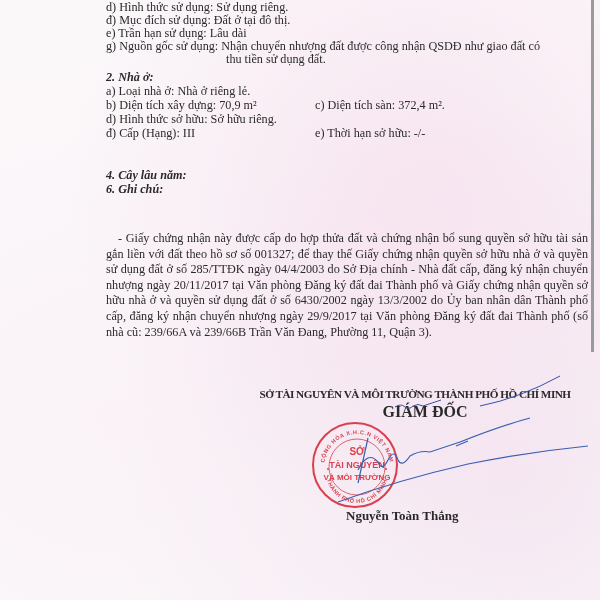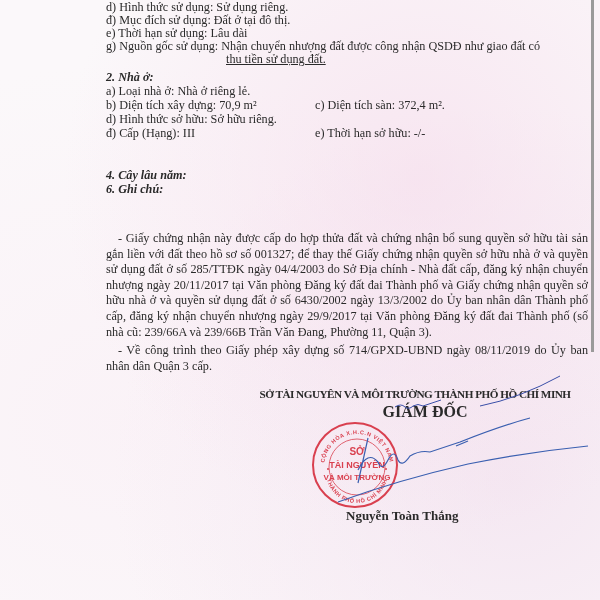--- a/index.html
+++ b/index.html
@@ -44,38 +44,37 @@
   .signer { position:absolute; left:346px; top:508px; font-weight:bold; font-size:13px; }
 </style>
 </head>
 <body>
 
 <div class="page">
   <div class="right-border"></div>
 
   <div class="line" style="left:106px;top:0px;">d) Hình thức sử dụng: Sử dụng riêng.</div>
   <div class="line" style="left:106px;top:13px;">đ) Mục đích sử dụng: Đất ở tại đô thị.</div>
-  <div class="line" style="left:106px;top:26px;">e) Thời hạn sử dụng: Lâu dài</div>
+  <div class="line" style="left:106px;top:26px;">e) Trần hạn sử dụng: Lâu dài</div>
   <div class="line" style="left:106px;top:39px;">g) Nguồn gốc sử dụng: Nhận chuyển nhượng đất được công nhận QSDĐ như giao đất có</div>
-  <div class="line" style="left:226px;top:52px;text-decoration:underline;">thu tiền sử dụng đất.</div>
+  <div class="line" style="left:226px;top:52px;">thu tiền sử dụng đất.</div>
 
   <div class="line bold-italic" style="left:106px;top:70px;">2. Nhà ở:</div>
   <div class="line" style="left:106px;top:84px;">a) Loại nhà ở: Nhà ở riêng lẻ.</div>
   <div class="line" style="left:106px;top:98px;">b) Diện tích xây dựng: 70,9 m²</div>
   <div class="line" style="left:315px;top:98px;">c) Diện tích sàn: 372,4 m².</div>
   <div class="line" style="left:106px;top:112px;">d) Hình thức sở hữu: Sở hữu riêng.</div>
   <div class="line" style="left:106px;top:126px;">đ) Cấp (Hạng): III</div>
   <div class="line" style="left:315px;top:126px;">e) Thời hạn sở hữu: -/-</div>
 
   <div class="line bold-italic" style="left:106px;top:168px;">4. Cây lâu năm:</div>
   <div class="line bold-italic" style="left:106px;top:182px;">6. Ghi chú:</div>
 
   <div class="note" style="top:199px;margin-top:32px;">
     <p>- Giấy chứng nhận này được cấp do hợp thửa đất và chứng nhận bổ sung quyền sở hữu tài sản gắn liền với đất theo hồ sơ số 001327; để thay thế Giấy chứng nhận quyền sở hữu nhà ở và quyền sử dụng đất ở số 285/TTĐK ngày 04/4/2003 do Sở Địa chính - Nhà đất cấp, đăng ký nhận chuyển nhượng ngày 20/11/2017 tại Văn phòng Đăng ký đất đai Thành phố và Giấy chứng nhận quyền sở hữu nhà ở và quyền sử dụng đất ở số 6430/2002 ngày 13/3/2002 do Ủy ban nhân dân Thành phố cấp, đăng ký nhận chuyển nhượng ngày 29/9/2017 tại Văn phòng Đăng ký đất đai Thành phố (số nhà cũ: 239/66A và 239/66B Trần Văn Đang, Phường 11, Quận 3).</p>
-    <p>- Về công trình theo Giấy phép xây dựng số 714/GPXD-UBND ngày 08/11/2019 do Ủy ban nhân dân Quận 3 cấp.</p>
   </div>
 
   <div class="sig-area bold" style="top:388px;font-size:11.2px;letter-spacing:-0.5px;">SỞ TÀI NGUYÊN VÀ MÔI TRƯỜNG THÀNH PHỐ HỒ CHÍ MINH</div>
   <div class="sig-area bold" style="top:403px;font-size:16px;left:240px;">GIÁM ĐỐC</div>
 
   <div class="stamp">
     <svg class="stamp-ring" viewBox="0 0 86 86">
       <defs>
         <path id="topArc" d="M 10 43 A 33 33 0 0 1 76 43"></path>
         <path id="botArc" d="M 12 48 A 31 31 0 0 0 74 48"></path>

